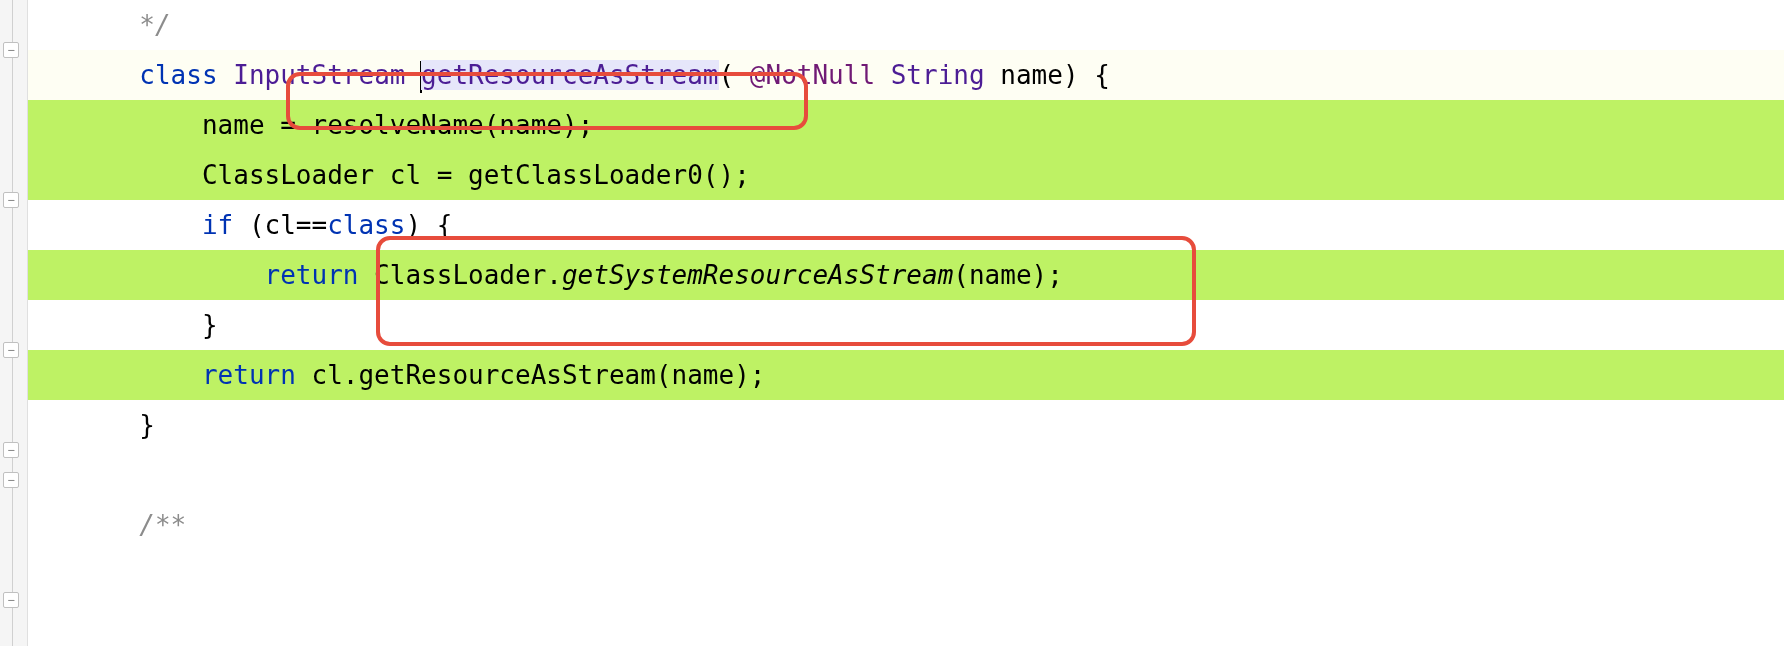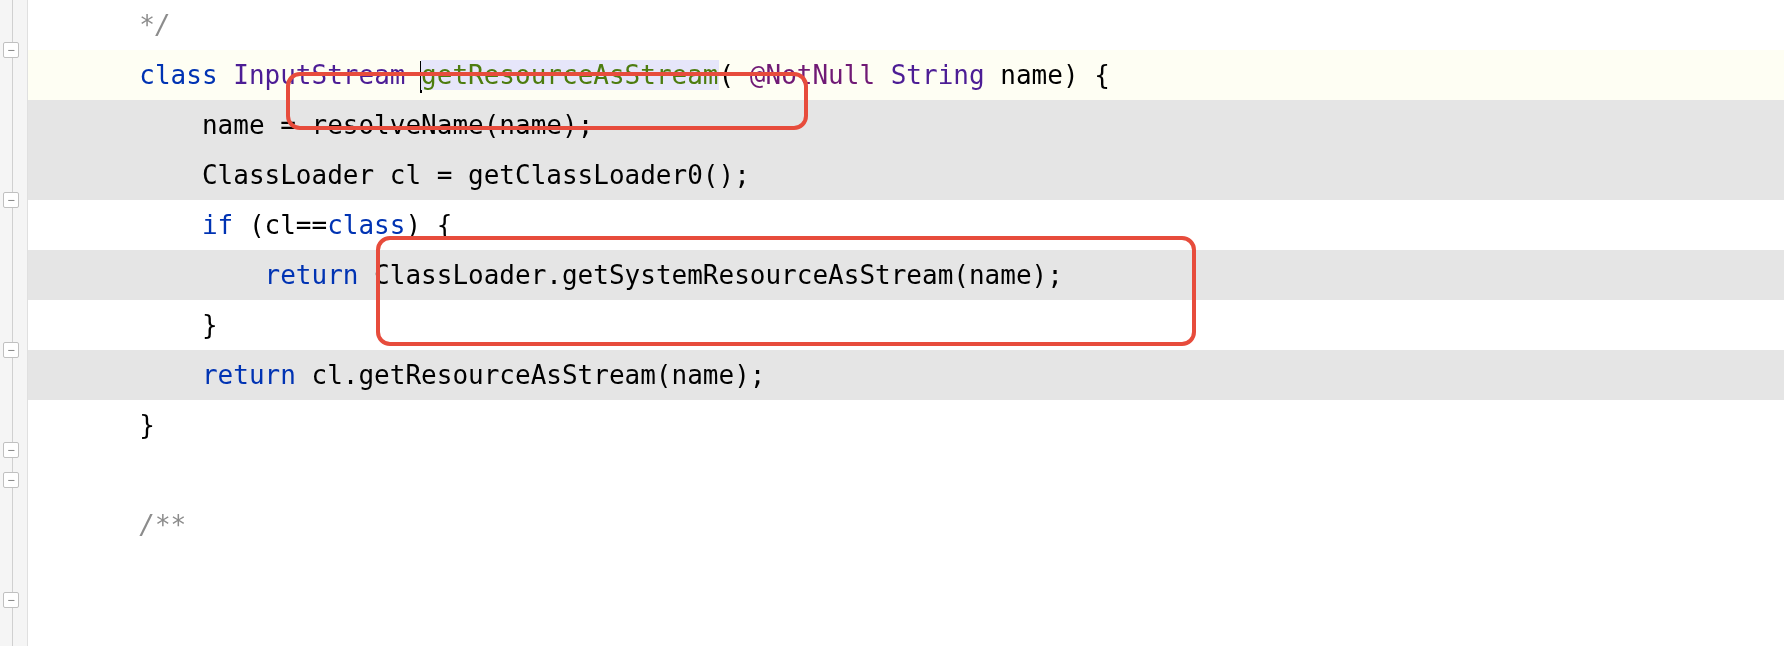--- a/index.html
+++ b/index.html
@@ -60,32 +60,32 @@
       height: 100%;
     }
     .code-line {
       height: 50px;
       line-height: 50px;
       white-space: pre;
       padding-left: 80px;
       position: relative;
     }
     .highlight-pink {
-      background: #e5e5e5;
+      background: #bef264;
     }
     .highlight-yellow {
       background: #fefef3;
     }
     .kw { color: #0033b3; }
     .type { color: #4c1d95; }
-    .method-name { color: #4d7c0f; background: #e6e6fa; }
+    .method-name { color: #4c1d95; background: #e6e6fa; }
     .annotation { color: #701a75; }
     .param { color: #000000; }
     .comment { color: #8c8c8c; font-style: italic; }
-    .static-method { }
+    .static-method { font-style: italic; }
     .plain { color: #000000; }
     .cursor {
       display: inline-block;
       width: 2px;
       height: 32px;
       background: #000;
       vertical-align: middle;
       margin-left: -1px;
       margin-right: -1px;
     }

